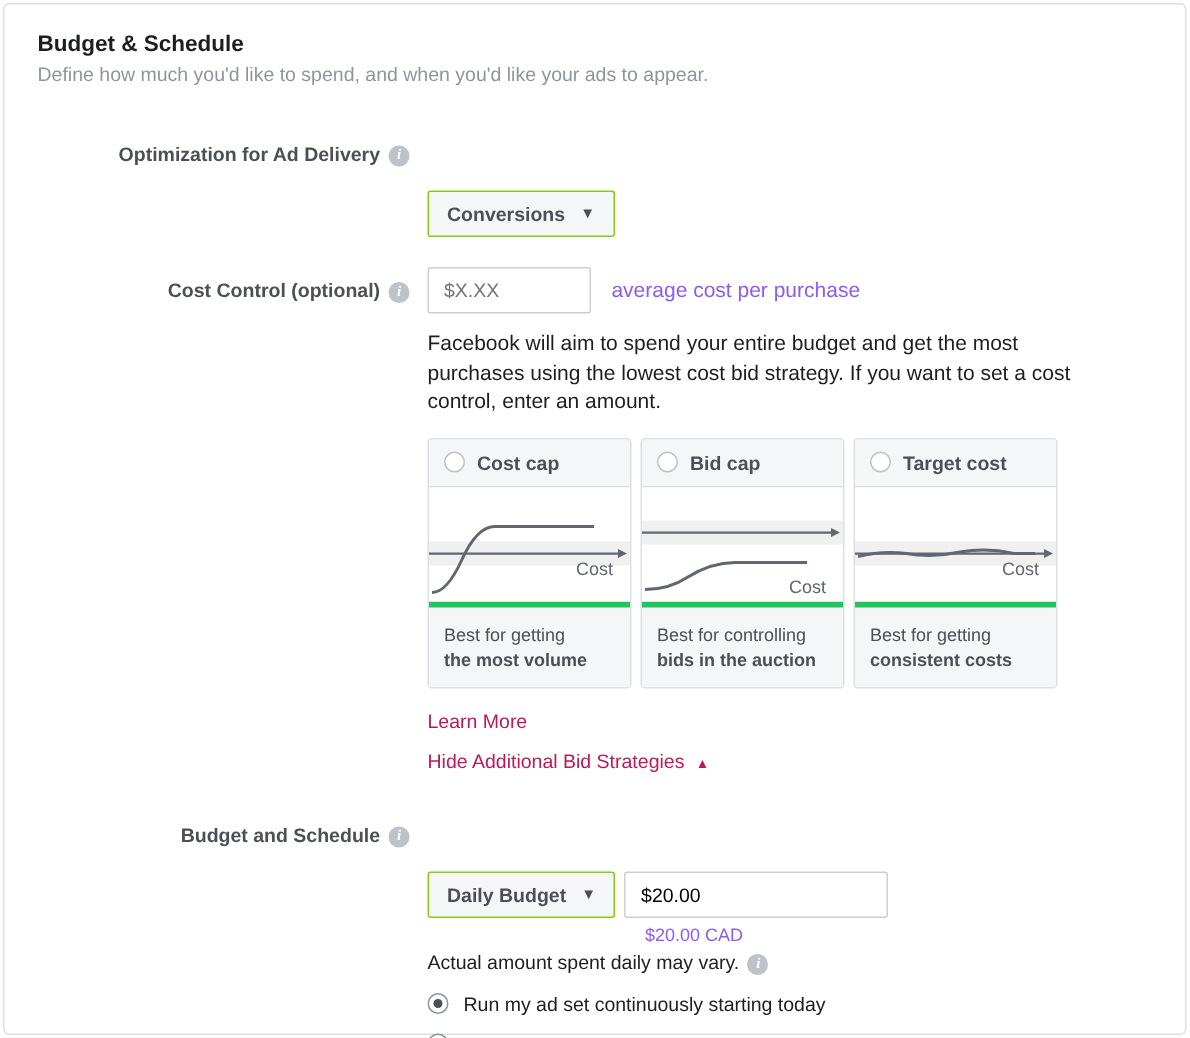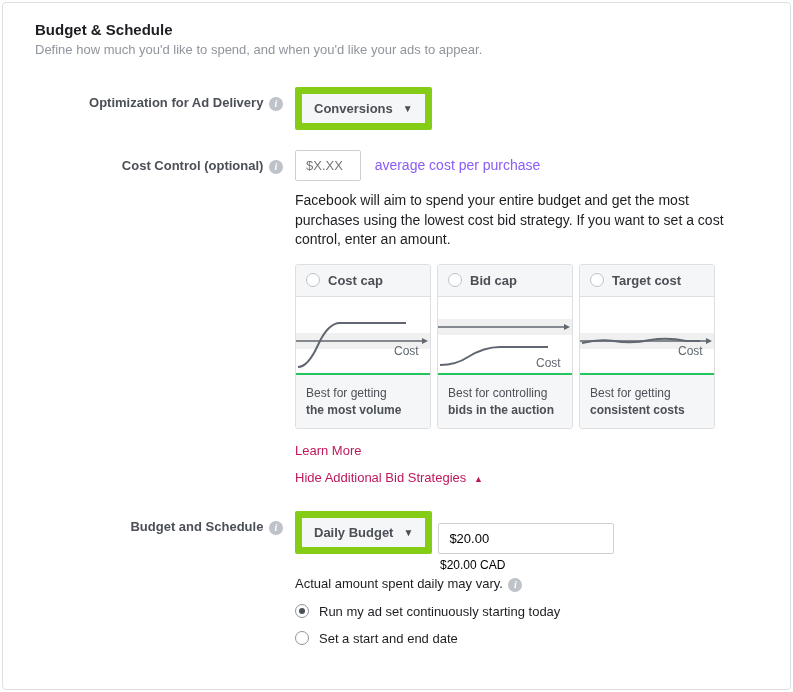--- a/index.html
+++ b/index.html
@@ -8,21 +8,21 @@
       background: #fff;
       color: #1c1e21;
       font-size: 13px;
       width: 793px;
       height: 692px;
     }
     .panel {
       border: 1px solid #dddfe2;
       border-radius: 4px;
       margin: 2px;
-      padding: 18px 32px;
+      padding: 18px 22px;
       height: 688px;
     }
     .section-title {
       font-size: 15px;
       font-weight: bold;
       color: #1c1e21;
       margin-bottom: 4px;
     }
     .section-subtitle {
       color: #90949c;
@@ -57,40 +57,41 @@
       font-size: 10px;
       font-weight: bold;
       font-style: italic;
       font-family: Georgia, serif;
       vertical-align: middle;
       margin-left: 2px;
     }
     .select-btn {
       display: inline-flex;
       align-items: center;
-      border: 7px solid #84cc16;
+      border: 1px solid #84cc16;
       background: #f5f6f7;
       padding: 7px 12px;
       border-radius: 2px;
       font-weight: bold;
       color: #4b4f56;
       font-size: 13px;
       cursor: pointer;
+      margin-top: 40px;
     }
     .caret-down {
       font-size: 10px;
       margin-left: 10px;
       color: #4b4f56;
     }
     .text-input {
       border: 1px solid #ccd0d5;
       padding: 7px 10px;
       font-size: 13px;
       border-radius: 2px;
-      width: 66px;
+      width: 109px;
     }
     .budget-input {
       width: 176px;
     }
     .inline-text {
       margin-left: 10px;
       color: #8b5cf6;
       font-size: 14px;
     }
     .help-text {
@@ -134,39 +135,39 @@
     .card-graph {
       height: 76px;
       position: relative;
       background: #fff;
     }
     .card-foot {
       padding: 10px;
       font-size: 12px;
       color: #4b4f56;
       background: #f5f6f7;
-      border-top: 2px solid #22c55e;
+      border-top: 4px solid #22c55e;
       line-height: 1.4;
       min-height: 54px;
     }
     .card-foot .bold { font-weight: bold; display: block; }
     .link {
       color: #be185d;
       font-size: 13px;
       cursor: pointer;
       display: inline-block;
     }
     .link-row { margin-top: 14px; }
     .link-row .link { margin-bottom: 6px; }
     .caret-up {
       font-size: 9px;
       margin-left: 4px;
     }
     .conv-text {
-      color: #000000;
+      color: #8b5cf6;
       font-size: 12px;
       margin-top: 4px;
       margin-left: 145px;
     }
     .vary-text {
       font-size: 13px;
       color: #1c1e21;
       margin-top: 4px;
     }
     .radio-line {

